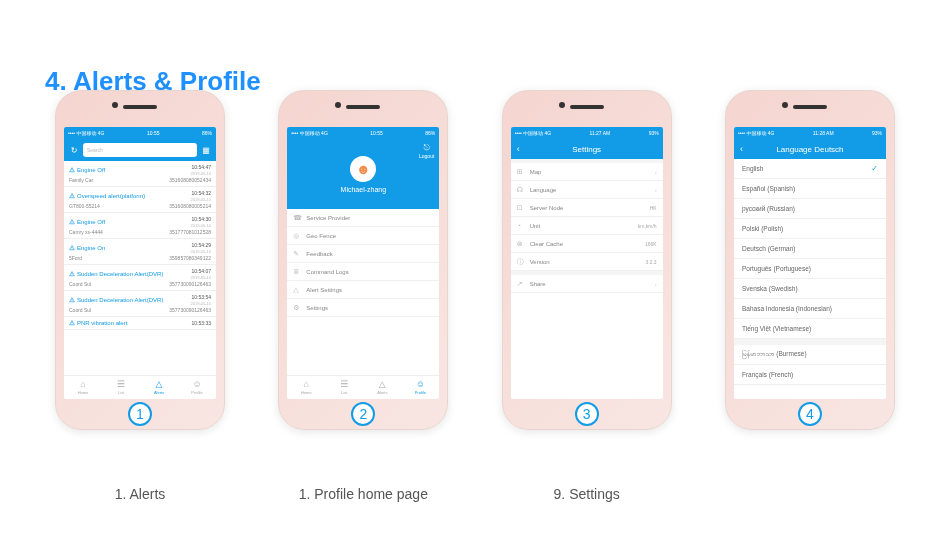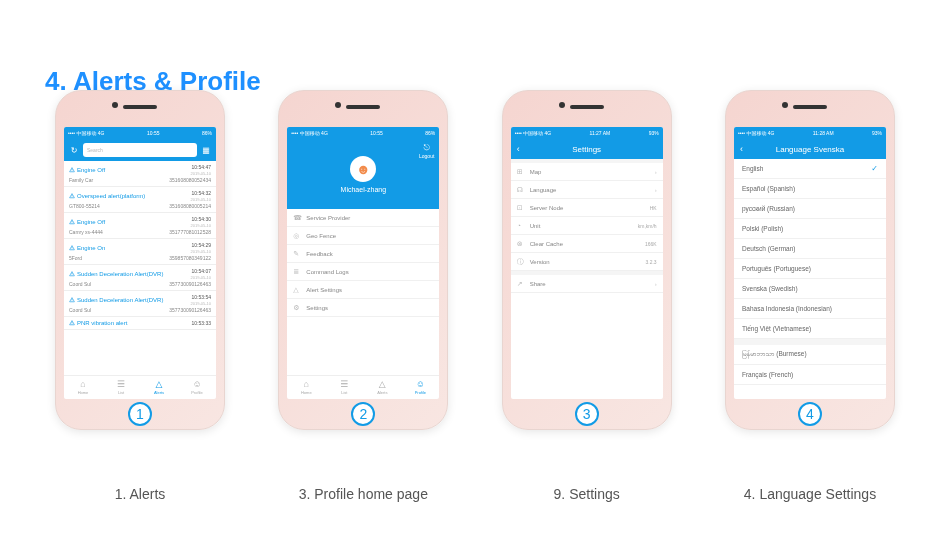--- a/index.html
+++ b/index.html
@@ -310,21 +310,21 @@
             </div>
             <div class="tab active">
               <span class="tab-ic">☺</span>
               <span>Profile</span>
             </div>
           </div>
       </div>
       <div class="home-btn"></div>
       <div class="num-badge">2</div>
     </div>
-    <div class="caption">3. Profile home page</div>
+    <div class="caption">1. Profile home page</div>
   </div>
 
   <div class="phone-col">
     <div class="phone">
       <div class="screen">
         <div class="status-bar">
           <span>•••• 中国移动 4G</span>
           <span>11:27 AM</span>
           <span>93%</span>
         </div>
@@ -381,21 +381,21 @@
   <div class="phone-col">
     <div class="phone">
       <div class="screen">
         <div class="status-bar">
           <span>•••• 中国移动 4G</span>
           <span>11:28 AM</span>
           <span>93%</span>
         </div>
         <div class="nav-bar">
           <span class="nav-back">‹</span>
-          <span>Language Svenska</span>
+          <span>Language Deutsch</span>
         </div>
         <div class="lang-list" id="lang-list">
             <div class="lang-item">
               <span>English</span>
               <span class="lang-check">✓</span>
             </div>
             <div class="lang-item">
               <span>Español (Spanish)</span>
             </div>
             <div class="lang-item">
@@ -424,16 +424,15 @@
               <span>မြန်မာဘာသာ (Burmese)</span>
             </div>
             <div class="lang-item">
               <span>Français (French)</span>
             </div>
           </div>
       </div>
       <div class="home-btn"></div>
       <div class="num-badge">4</div>
     </div>
-    <div class="caption">4. Language Settings</div>
   </div>
 
 </div>
 
 </body></html>

